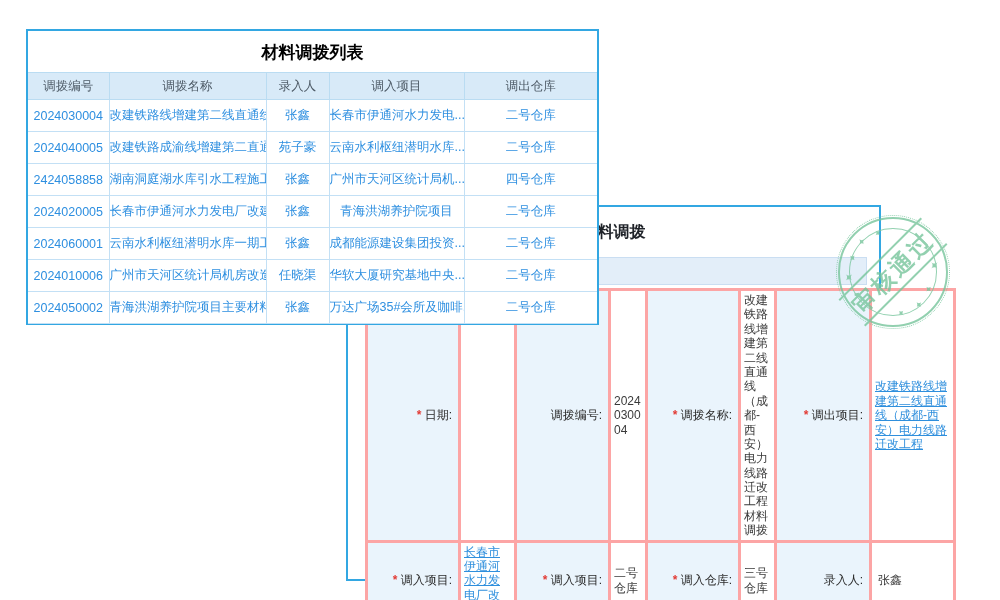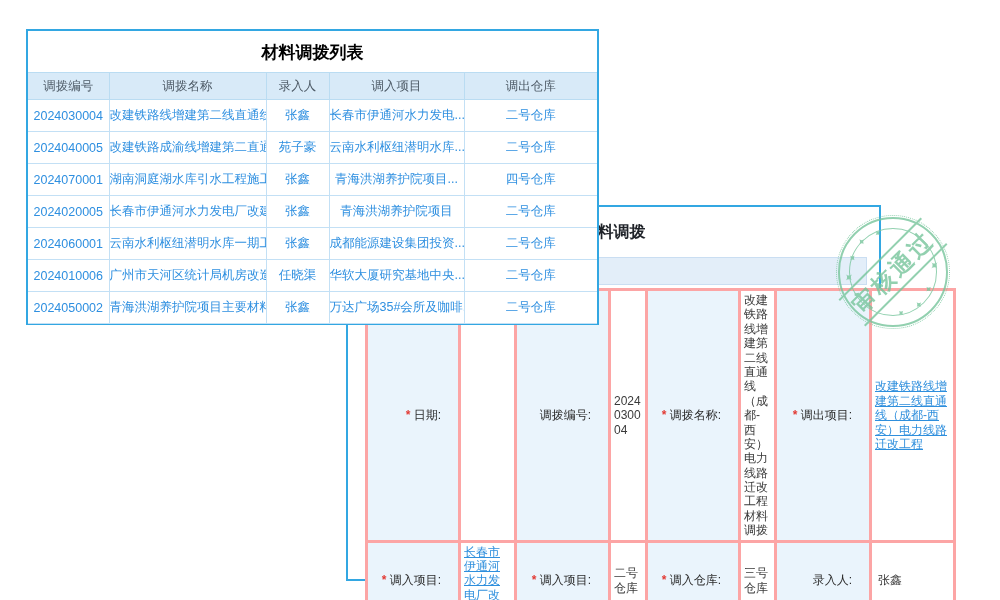--- a/index.html
+++ b/index.html
@@ -9,21 +9,21 @@
 
   
   .panel2 { position:absolute; left:346px; top:205px; width:535px; height:376px;
     background:#fff; border:2px solid #33a7e2; z-index:1; }
   .panel2 .p2-title { text-align:center; font-size:16px; font-weight:bold; color:#1f2329;
     padding-top:15px; height:50px; }
   .p2-bar { height:28px; margin:0 12px 0 17px; background:#e3eef9; border:1px solid #cadef2; }
   .p2-table { border-collapse:collapse; table-layout:fixed; width:588px; margin:3px 0 0 17px; }
   .p2-table td { border:3px solid #fca5a5; font-size:12px; line-height:1.2;
     vertical-align:middle; overflow:hidden; }
-  .p2-table td.lbl { background:#eaf4fc; text-align:right; padding:2px 17px 2px 2px; color:#2b2b2b; }
+  .p2-table td.lbl { background:#eaf4fc; text-align:right; padding:2px 6px 2px 2px; color:#2b2b2b; }
   .p2-table td.val { background:#fff; text-align:left; padding:2px 3px; color:#3a3a3a;
     word-break:break-all; }
   .req::before { content:"* "; color:#e23b35; font-weight:bold; }
   .p2-link { color:#2f8fdd; text-decoration:underline; word-break:break-all; cursor:pointer;text-align:center; }
 
   
   .panel1 { position:absolute; left:26px; top:29px; width:573px; height:296px;
     background:#fff; border:2px solid #33a7e2; z-index:10; }
   .panel1 .p1-title { text-align:center; font-size:17px; font-weight:bold; color:#000000;
     height:41px; line-height:44px; }
@@ -139,24 +139,24 @@
 
   <tr>
     <td>2024040005</td>
     <td>改建铁路成渝线增建第二直通...</td>
     <td>苑子豪</td>
     <td>云南水利枢纽潜明水库...</td>
     <td>二号仓库</td>
   </tr>
 
   <tr>
-    <td>2024070001</td>
+    <td>2424058858</td>
     <td>湖南洞庭湖水库引水工程施工...</td>
     <td>张鑫</td>
-    <td>青海洪湖养护院项目...</td>
+    <td>广州市天河区统计局机...</td>
     <td>四号仓库</td>
   </tr>
 
   <tr>
     <td>2024020005</td>
     <td>长春市伊通河水力发电厂改建...</td>
     <td>张鑫</td>
     <td>青海洪湖养护院项目</td>
     <td>二号仓库</td>
   </tr>

